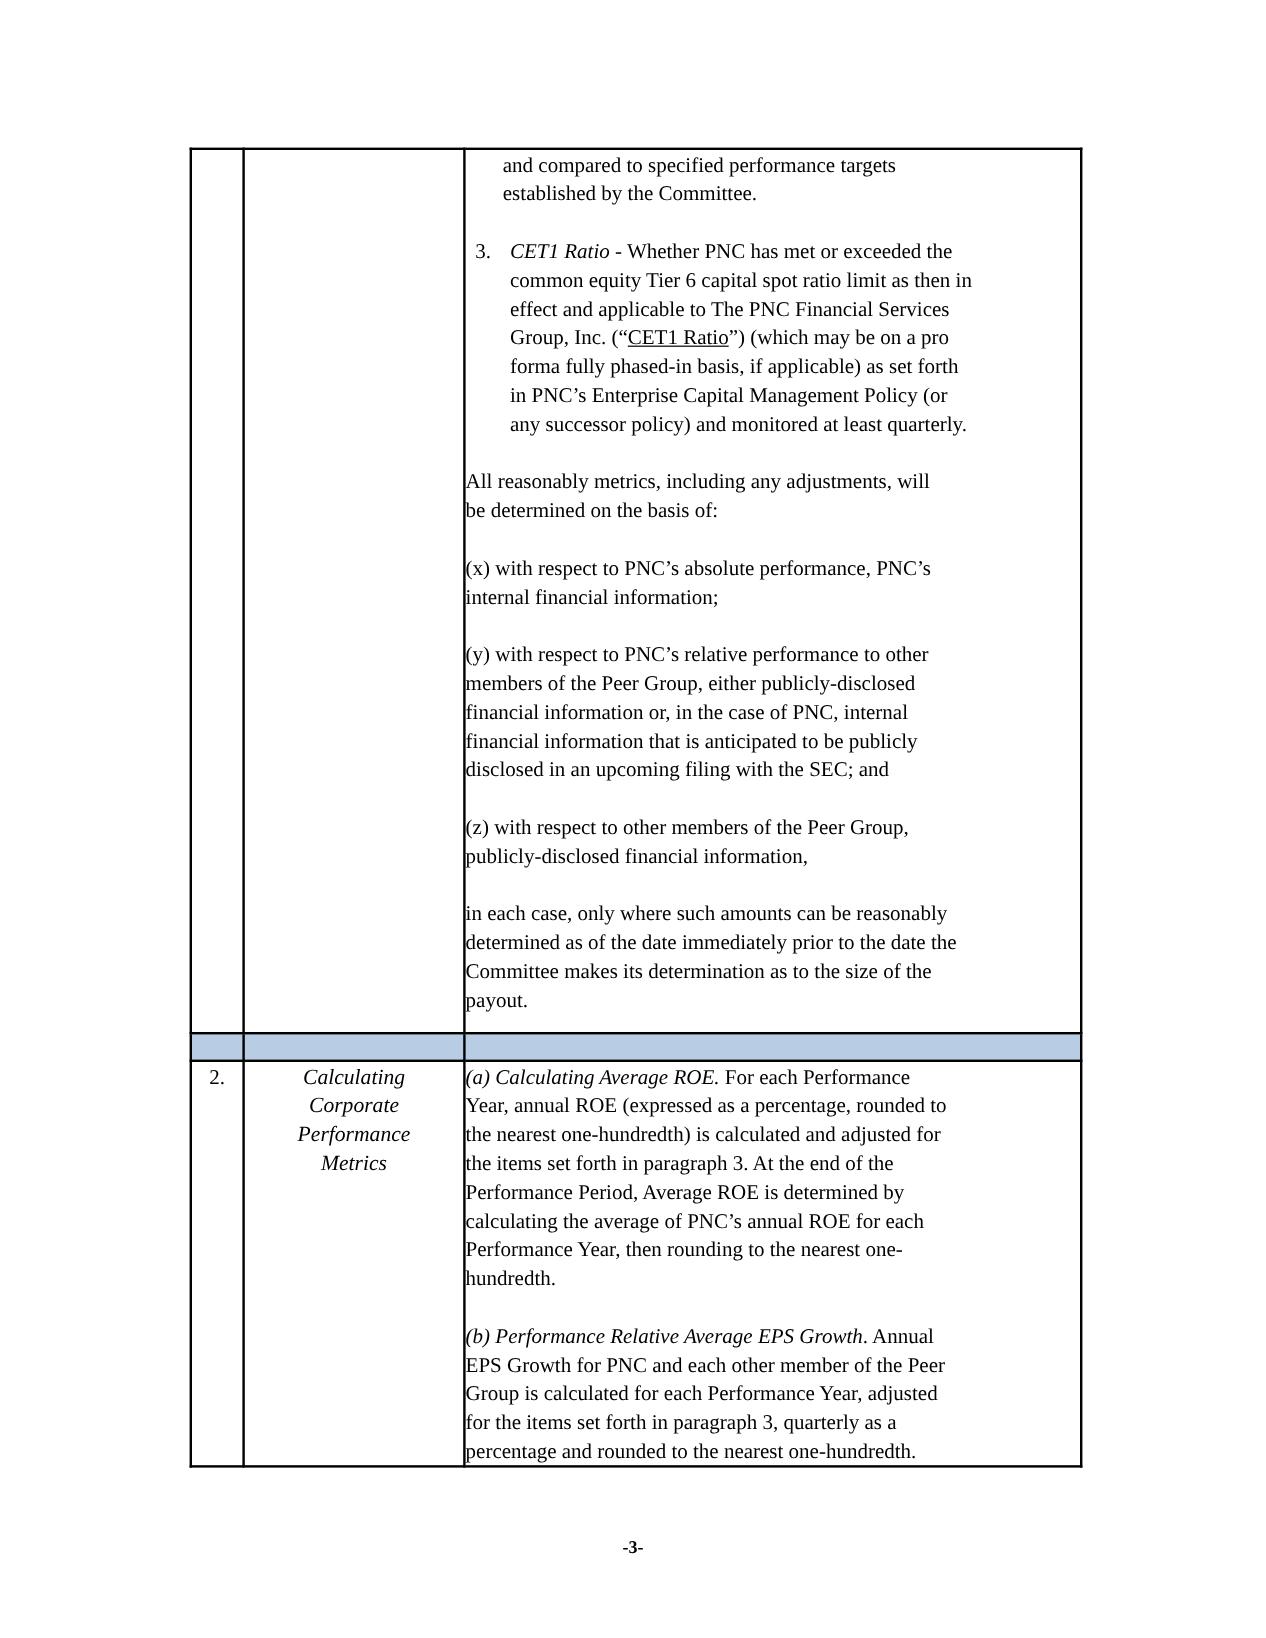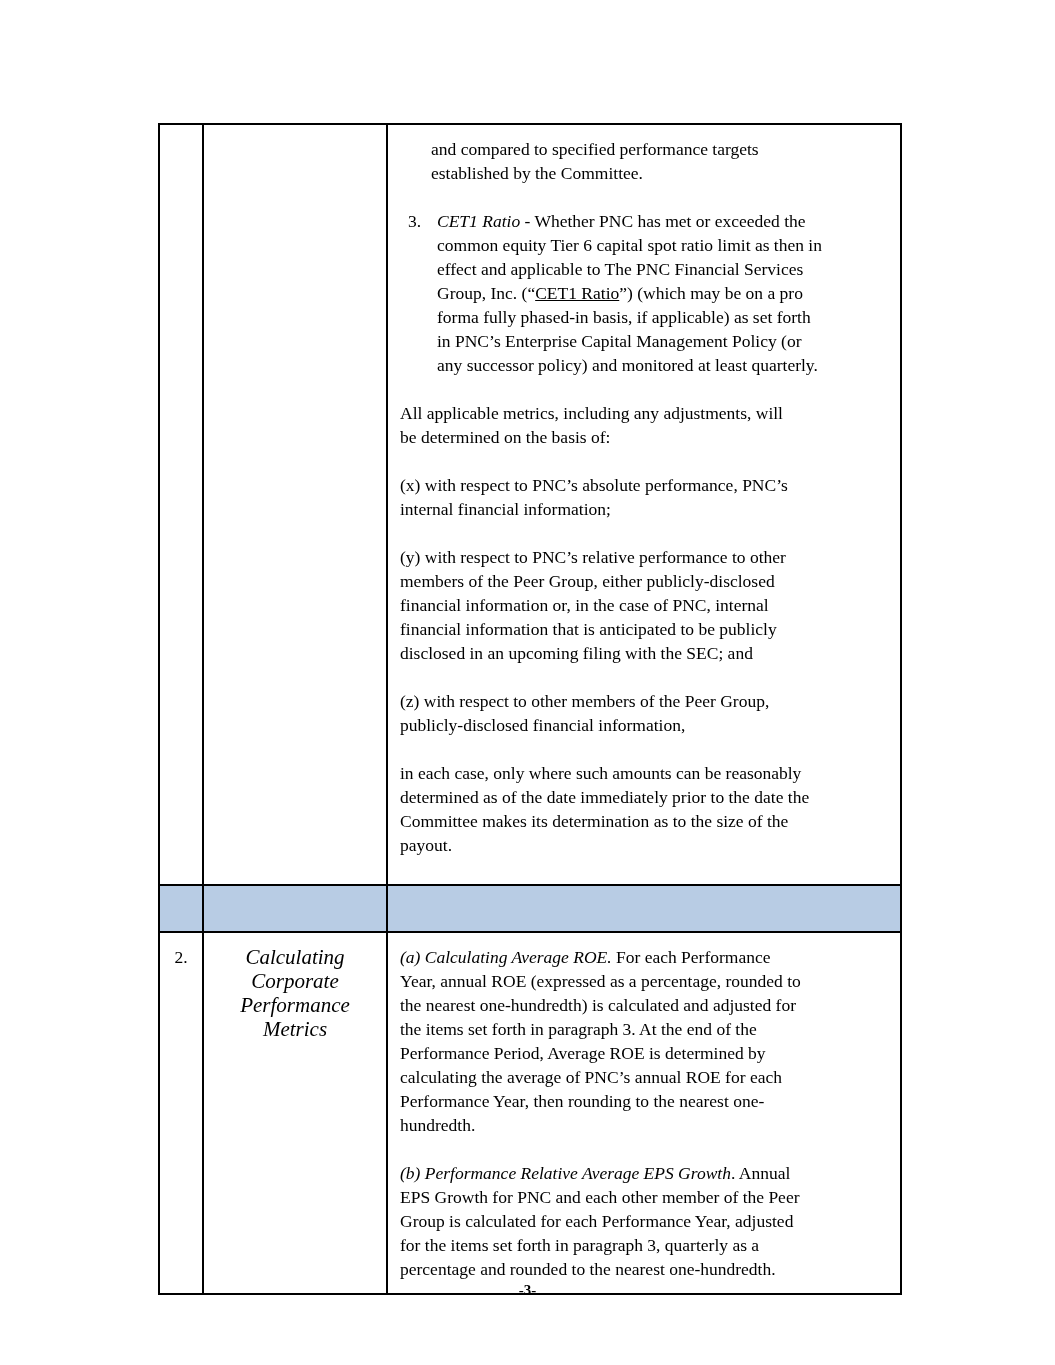--- a/index.html
+++ b/index.html
@@ -19,21 +19,21 @@
     position: absolute;
     left: 158px;
     top: 123px;
     border-collapse: collapse;
     table-layout: fixed;
     width: 742px;
   }
   table.doc-table td {
     border: 2px solid #000000;
     vertical-align: top;
-    padding: 12px;
+    padding: 0;
   }
   td.body-cell {
     padding: 5px 12px 5px 9px;
     font-size: 17.5px;
     line-height: 24px;
   }
   td.row1-cell { height: 735px; }
   tr.sep-row td { height: 21px; }
   p.para {
     margin: 0 0 24px 0;
@@ -57,21 +57,21 @@
   td.num-cell {
     text-align: center;
     vertical-align: middle;
     font-size: 17.5px;
     line-height: 24px;
   }
   td.title-cell {
     text-align: center;
     vertical-align: middle;
     font-style: italic;
-    font-size: 21px;
+    font-size: 18px;
     line-height: 24px;
     white-space: pre-line;
   }
   .page-number {
     position: absolute;
     top: 1280px;
     left: 0;
     width: 100%;
     text-align: center;
     font-size: 15px;
@@ -102,21 +102,21 @@
         <div class="li">
           <span class="num">3.</span>
           <p class="li-body para last"><i>CET1 Ratio</i><span> - Whether PNC has met or exceeded the
 common equity Tier 6 capital spot ratio limit as then in
 effect and applicable to The PNC Financial Services
 Group, Inc. (“</span><u>CET1 Ratio</u><span>”) (which may be on a pro
 forma fully phased-in basis, if applicable) as set forth
 in PNC’s Enterprise Capital Management Policy (or
 any successor policy) and monitored at least quarterly.</span></p>
         </div>
-        <p class="para">All applicable metrics, including any adjustments, will
+        <p class="para">All reasonably metrics, including any adjustments, will
 be determined on the basis of:</p>
         <p class="para">(x) with respect to PNC’s absolute performance, PNC’s
 internal financial information;</p>
         <p class="para">(y) with respect to PNC’s relative performance to other
 members of the Peer Group, either publicly-disclosed
 financial information or, in the case of PNC, internal
 financial information that is anticipated to be publicly
 disclosed in an upcoming filing with the SEC; and</p>
         <p class="para">(z) with respect to other members of the Peer Group,
 publicly-disclosed financial information,</p>

